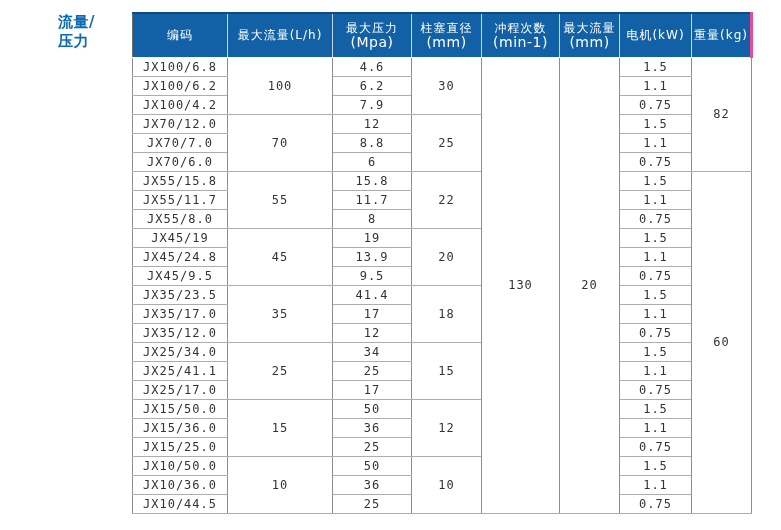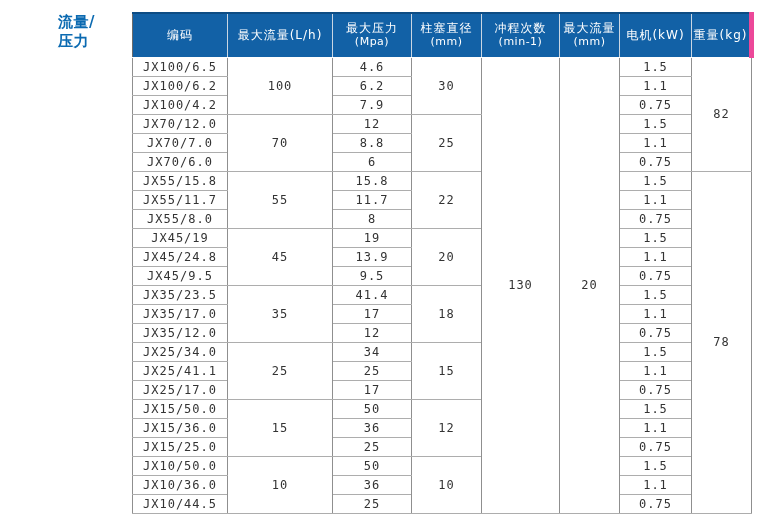--- a/index.html
+++ b/index.html
@@ -52,23 +52,23 @@
     text-align: center;
     vertical-align: middle;
     letter-spacing: 1px;
     line-height: 14px;
     border-left: 1px solid #c9d6e3;
     border-right: 1px solid #c9d6e3;
     border-top: 2px solid var(--header-bg-dark);
     border-bottom: 1px solid #ffffff;
   }
   .spec-table th:first-child { border-left: 1px solid #6b6b6b; }
-  .spec-table th:last-child { border-right: 5px solid #ec4899; }
+  .spec-table th:last-child { border-right: 3px solid #ec4899; }
   .spec-table th .hline { display: block; }
-  .spec-table th .hunit { display: block; font-size: 11px; letter-spacing: 0.5px; }
+  .spec-table th .hunit { display: block; font-size: 14px; letter-spacing: 0.5px; }
   .spec-table td {
     height: 19px;
     padding: 0;
     text-align: center;
     vertical-align: middle;
     color: var(--body-text);
     font-size: 12px;
     letter-spacing: 1px;
     font-family: "DejaVu Sans Mono", "Liberation Mono", monospace;
     border-left: 1px solid var(--grid-mid);
@@ -132,21 +132,21 @@
           </th>
         <th>
             <span class="hline">重量(kg)</span>
             <span class="hunit"></span>
           </th>
       </tr>
     </thead>
     <tbody>
 
       <tr class="group-start">
-        <td>JX100/6.5</td>
+        <td>JX100/6.8</td>
         <td rowspan="3">100</td>
         <td>4.6</td>
         <td rowspan="3">30</td>
         <td rowspan="24">130</td>
         <td rowspan="24">20</td>
         <td>1.5</td>
         <td rowspan="6">82</td>
       </tr>
       <tr>
         <td>JX100/6.2</td>
@@ -176,21 +176,21 @@
         <td>6</td>
         <td>0.75</td>
       </tr>
 
       <tr class="group-start">
         <td>JX55/15.8</td>
         <td rowspan="3">55</td>
         <td>15.8</td>
         <td rowspan="3">22</td>
         <td>1.5</td>
-        <td rowspan="18">78</td>
+        <td rowspan="18">60</td>
       </tr>
       <tr>
         <td>JX55/11.7</td>
         <td>11.7</td>
         <td>1.1</td>
       </tr>
       <tr>
         <td>JX55/8.0</td>
         <td>8</td>
         <td>0.75</td>

